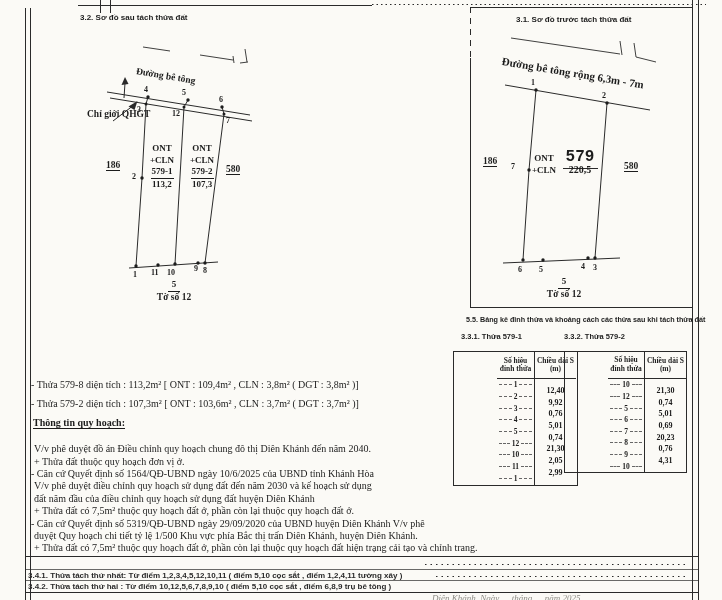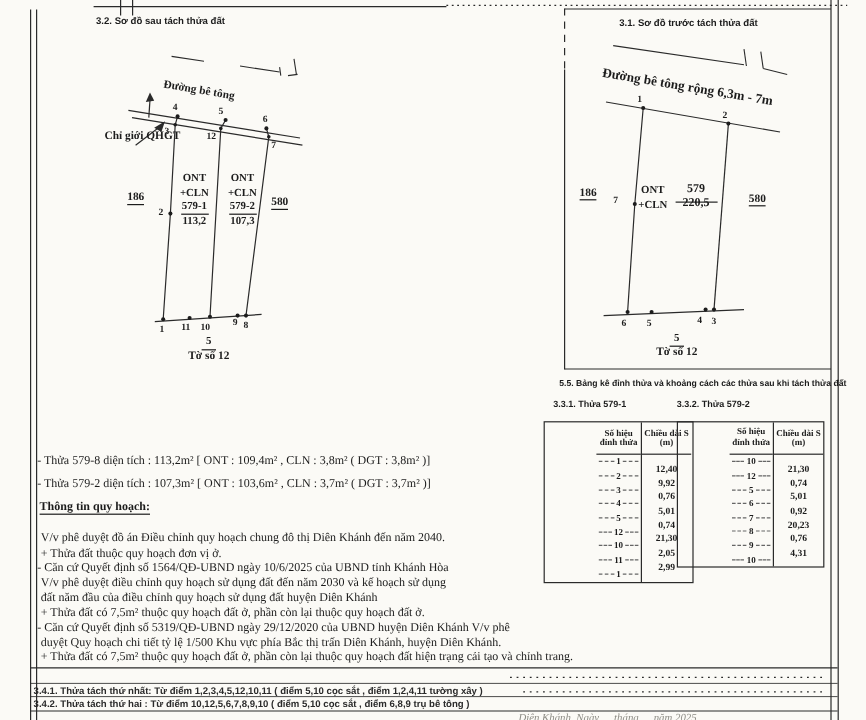--- a/index.html
+++ b/index.html
@@ -173,21 +173,21 @@
   <div class="abs pt" style="left:593px;top:263px;">3</div>
 
   <div class="abs lot u" style="left:483px;top:156px;">186</div>
   <div class="abs lot u" style="left:624px;top:161px;">580</div>
 
   <div class="abs stack" style="left:528px;top:153px;width:32px;">
     <div>ONT</div>
     <div>+CLN</div>
   </div>
   <div class="abs stack" style="left:561px;top:152px;width:38px;">
-    <div style="font-size:10px;">579</div>
+    <div style="font-size:16px;font-family:Liberation Mono, monospace;">579</div>
     <div style="font-size:10px;">220,5</div>
   </div>
 
   <div class="abs stack" style="left:542px;top:276px;width:44px;">
     <div><span class="frac-top" style="padding:0 4px;">5</span></div>
     <div style="font-size:9.5px;">Tờ số 12</div>
   </div>
 
   <div class="abs sec-title nw" style="left:466px;top:315px;font-size:7.2px;">5.5. Bảng kê đỉnh thửa và khoảng cách các thửa sau khi tách thửa đất</div>
   <div class="abs sec-title" style="left:461px;top:332px;font-size:7.5px;">3.3.1. Thửa 579-1</div>
@@ -300,39 +300,39 @@
           <span>10</span>
           <i class="dash"></i>
         </div>
     </div>
     <div class="tcol" style="width:41px;">
       <div class="thead" style="height:22px;">Chiều dài S (m)</div>
       <div style="padding-top:6px;">
         <div class="dv">21,30</div>
         <div class="dv">0,74</div>
         <div class="dv">5,01</div>
-        <div class="dv">0,92</div>
+        <div class="dv">0,69</div>
         <div class="dv">20,23</div>
         <div class="dv">0,76</div>
         <div class="dv">4,31</div>
       </div>
     </div>
   </div>
 
   <div class="abs note" style="left:31px;top:379px;">- Thửa 579-8 diện tích : 113,2m² [ ONT : 109,4m² , CLN : 3,8m² ( DGT : 3,8m² )]</div>
   <div class="abs note" style="left:31px;top:398px;">- Thửa 579-2 diện tích : 107,3m² [ ONT : 103,6m² , CLN : 3,7m² ( DGT : 3,7m² )]</div>
   <div class="abs note b u" style="left:33px;top:417px;">Thông tin quy hoạch:</div>
 
   <div class="abs plan" style="left:34px;top:443px;">V/v phê duyệt đồ án Điều chỉnh quy hoạch chung đô thị Diên Khánh đến năm 2040.</div>
   <div class="abs plan" style="left:34px;top:456px;">+ Thửa đất thuộc quy hoạch đơn vị ở.</div>
   <div class="abs plan" style="left:31px;top:468px;">- Căn cứ Quyết định số 1564/QĐ-UBND ngày 10/6/2025 của UBND tỉnh Khánh Hòa</div>
   <div class="abs plan" style="left:34px;top:480px;">V/v phê duyệt điều chỉnh quy hoạch sử dụng đất đến năm 2030 và kế hoạch sử dụng</div>
   <div class="abs plan" style="left:34px;top:493px;">đất năm đầu của điều chỉnh quy hoạch sử dụng đất huyện Diên Khánh</div>
   <div class="abs plan" style="left:34px;top:505px;">+ Thửa đất có 7,5m² thuộc quy hoạch đất ở, phần còn lại thuộc quy hoạch đất ở.</div>
-  <div class="abs plan" style="left:31px;top:518px;">- Căn cứ Quyết định số 5319/QĐ-UBND ngày 29/12/2020 của UBND huyện Diên Khánh V/v phê</div>
+  <div class="abs plan" style="left:31px;top:518px;">- Căn cứ Quyết định số 5319/QĐ-UBND ngày 29/09/2020 của UBND huyện Diên Khánh V/v phê</div>
   <div class="abs plan" style="left:34px;top:530px;">duyệt Quy hoạch chi tiết tỷ lệ 1/500 Khu vực phía Bắc thị trấn Diên Khánh, huyện Diên Khánh.</div>
   <div class="abs plan" style="left:34px;top:542px;">+ Thửa đất có 7,5m² thuộc quy hoạch đất ở, phần còn lại thuộc quy hoạch đất hiện trạng cải tạo và chỉnh trang.</div>
 
   <div class="abs s34" style="left:28px;top:571px;">3.4.1. Thửa tách thứ nhất: Từ điểm 1,2,3,4,5,12,10,11 ( điểm 5,10 cọc sắt , điểm 1,2,4,11 tường xây )</div>
   <div class="abs s34" style="left:28px;top:582px;">3.4.2. Thửa tách thứ hai : Từ điểm 10,12,5,6,7,8,9,10 ( điểm 5,10 cọc sắt , điểm 6,8,9 trụ bê tông )</div>
 
   <div class="abs footer" style="left:432px;top:593px;">Diên Khánh, Ngày … tháng … năm 2025</div>
 
 </div>
 

